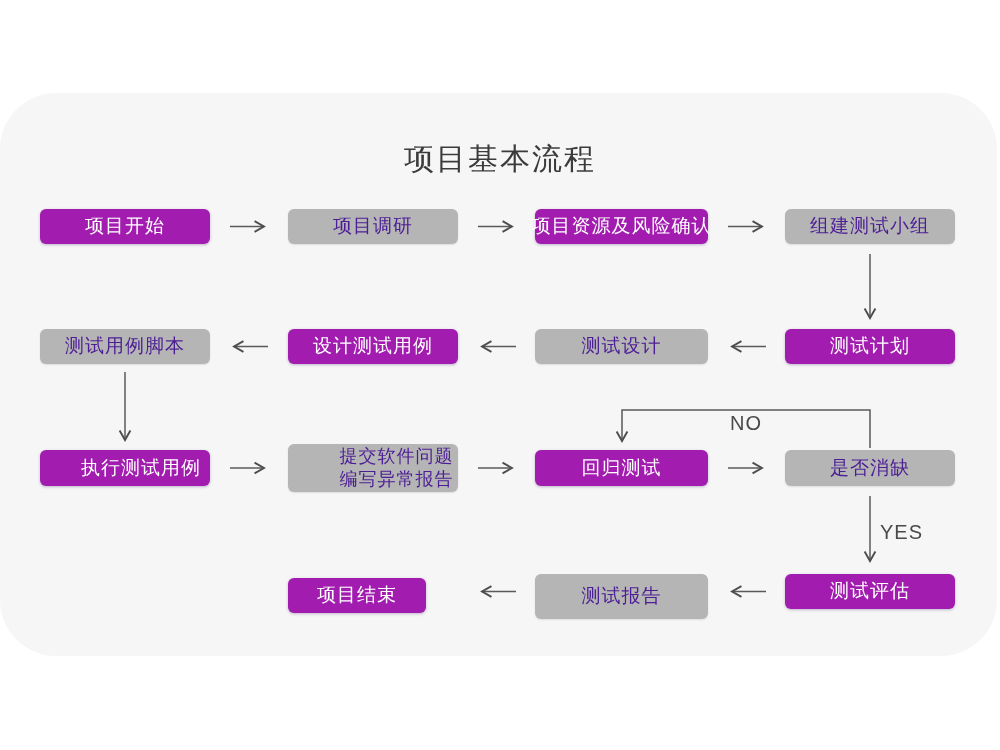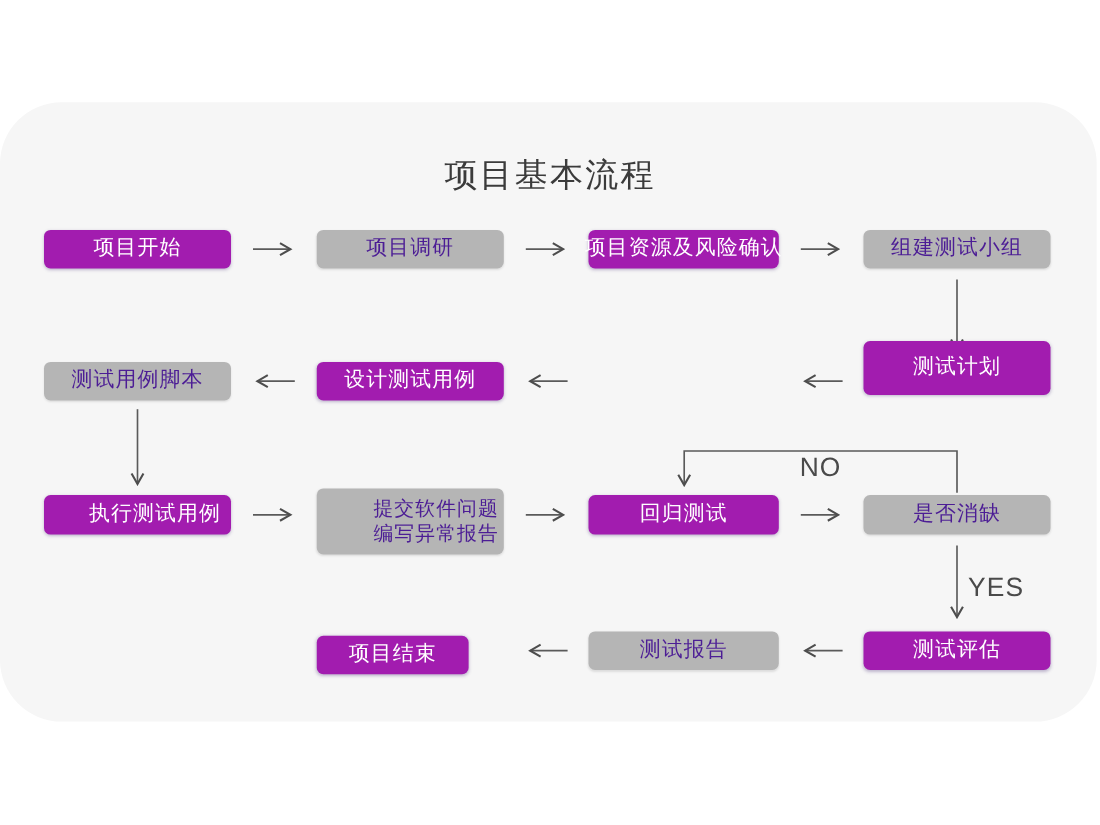--- a/index.html
+++ b/index.html
@@ -23,30 +23,30 @@
   .node.purple{background:#a21caf;color:#ffffff;box-shadow:0 1px 3px rgba(60,30,110,0.30);}
   .node.gray{background:#b5b5b5;color:#4c1d95;box-shadow:0 1px 2px rgba(0,0,0,0.10);}
   
   .n-start      {left:40px; top:209px;width:170px;height:35px;}
   .n-research   {left:288px;top:209px;width:170px;height:35px;}
   .n-risk       {left:535px;top:209px;width:173px;height:35px;}
   .n-team       {left:785px;top:209px;width:170px;height:35px;}
   .n-scripts    {left:40px; top:329px;width:170px;height:35px;}
   .n-designcase {left:288px;top:329px;width:170px;height:35px;}
   .n-testdesign {left:535px;top:329px;width:173px;height:35px;}
-  .n-plan       {left:785px;top:310px;width:170px;height:49px;}
+  .n-plan       {left:785px;top:329px;width:170px;height:35px;}
   .n-execute    {left:40px; top:450px;width:170px;height:36px;padding-left:32px;}
-  .n-submit     {left:288px;top:444px;width:170px;height:60px;font-size:18px;padding-left:47px;}
+  .n-submit     {left:288px;top:444px;width:170px;height:48px;font-size:18px;padding-left:47px;}
   .n-regression {left:535px;top:450px;width:173px;height:36px;}
   .n-defect     {left:785px;top:450px;width:170px;height:36px;}
   .n-end        {left:288px;top:578px;width:138px;height:35px;}
-  .n-report     {left:535px;top:574px;width:173px;height:35px;}
+  .n-report     {left:535px;top:574px;width:173px;height:45px;}
   .n-evaluate   {left:785px;top:574px;width:170px;height:35px;text-align:right;}
   .flow-label{
-    position:absolute;font-size:24px;color:#4a4a4a;letter-spacing:1px;
+    position:absolute;font-size:20px;color:#4a4a4a;letter-spacing:1px;
   }
   .lbl-no {left:718px;top:412px;width:56px;text-align:center;}
   .lbl-yes{left:880px;top:521px;}
   svg.arrows{position:absolute;left:0;top:0;pointer-events:none;}
 </style>
 </head>
 <body>
 
 <div class="stage">
   <div class="card"></div>
@@ -98,20 +98,23 @@
   <div class="node gray n-team">
     <span>组建测试小组</span>
   </div>
 
   <div class="node gray n-scripts">
     <span>测试用例脚本</span>
   </div>
   <div class="node purple n-designcase">
     <span>设计测试用例</span>
   </div>
+  <div class="node gray n-testdesign">
+    <span>测试设计</span>
+  </div>
   <div class="node purple n-plan">
     <span>测试计划</span>
   </div>
 
   <div class="node purple n-execute">
     <span>执行测试用例</span>
   </div>
   <div class="node gray n-submit">
     <span>提交软件问题</span>
     <span>编写异常报告</span>

